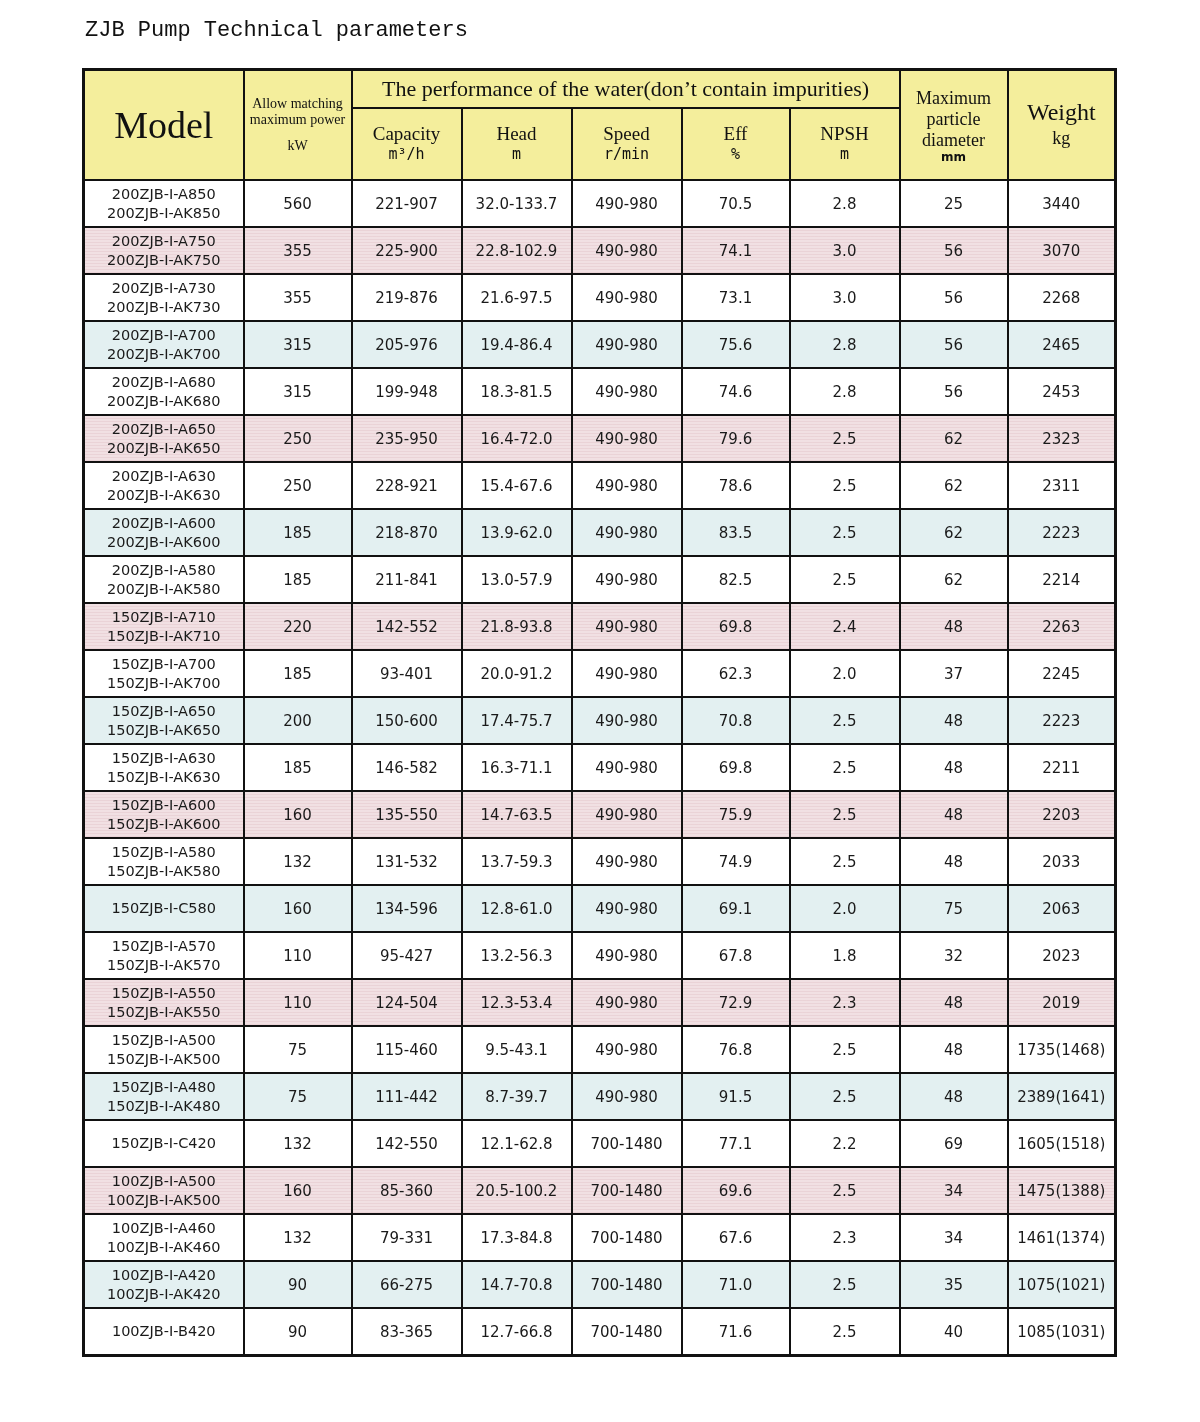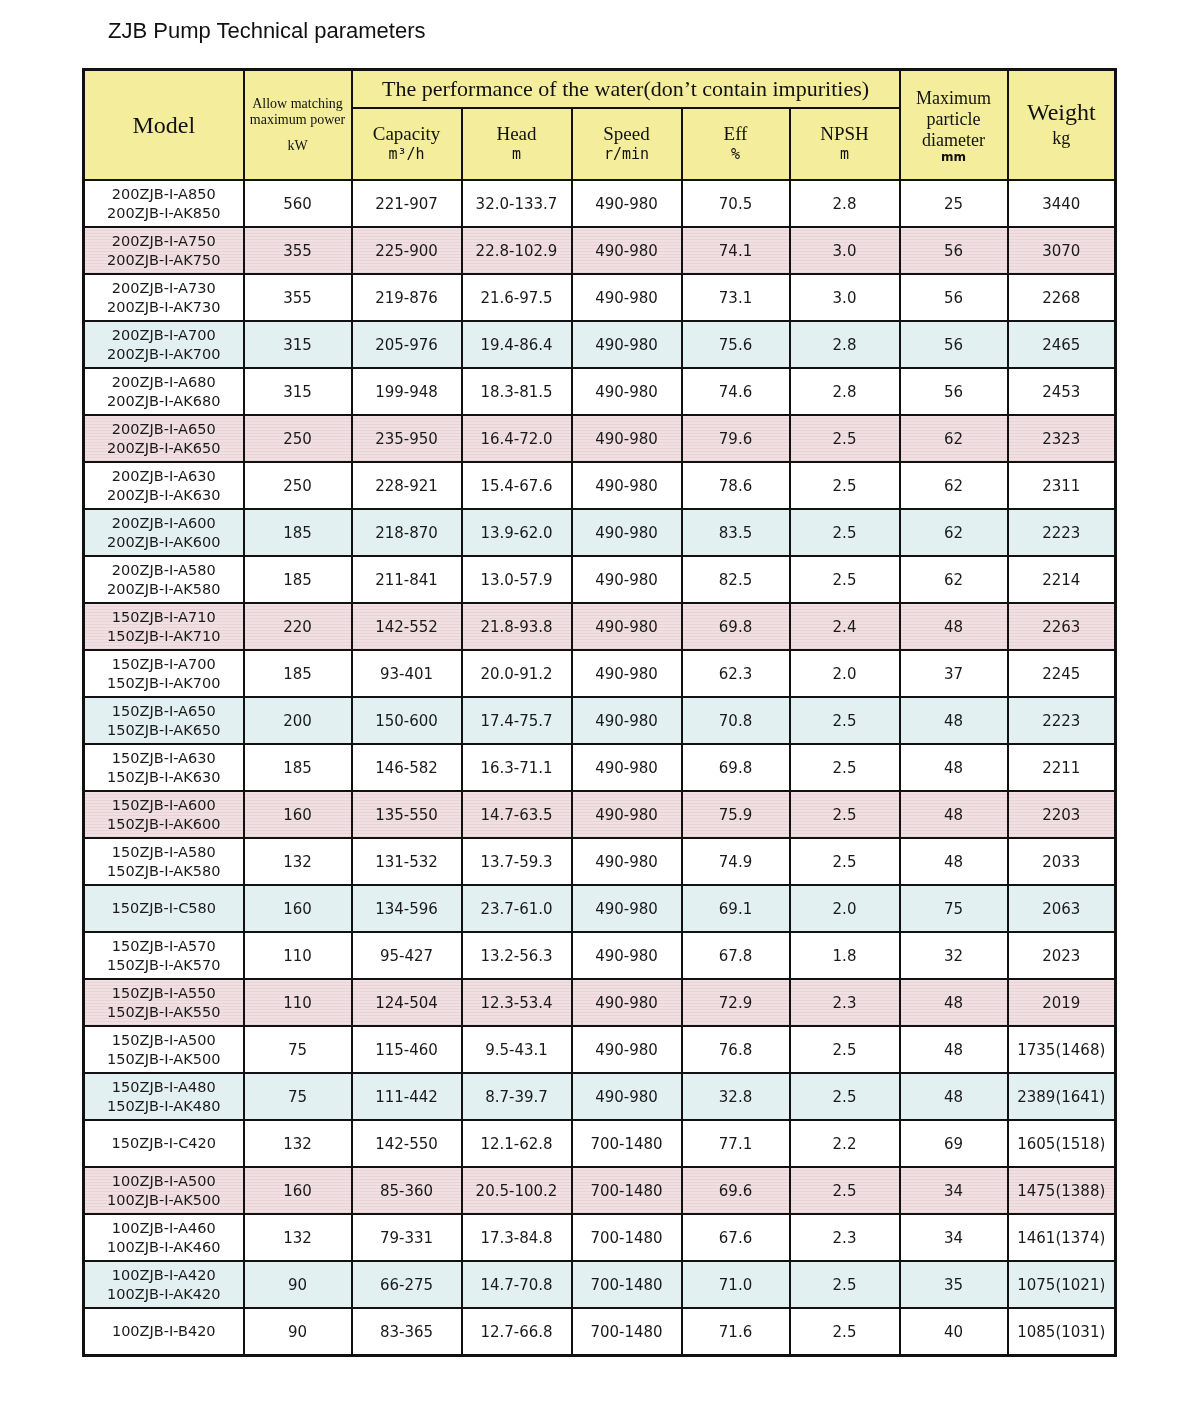--- a/index.html
+++ b/index.html
@@ -1,40 +1,40 @@
 <!DOCTYPE html>
 <html><head>
   <meta charset="utf-8">
   <style>
     html, body { margin: 0; padding: 0; background: #ffffff; }
     body { width: 1200px; height: 1422px; position: relative; overflow: hidden; }
     .doc-title {
-      position: absolute; left: 108px; top: 18px;
-      font-family: Liberation Sans, sans-serif; font-size: 22px; color: #111;
+      position: absolute; left: 85px; top: 18px;
+      font-family: Liberation Mono, monospace; font-size: 22px; color: #111;
     }
     table.spec {
       position: absolute; left: 82px; top: 68px;
       border-collapse: collapse;
       border: 3px solid #111;
       table-layout: fixed;
       width: 1032px;
     }
     table.spec th, table.spec td {
       border: 2px solid #111;
       text-align: center;
       vertical-align: middle;
       padding: 0;
     }
     table.spec thead th {
       background: #f4ee9c;
       font-family: "Liberation Serif", serif;
       font-weight: normal;
       color: #111;
     }
-    .h-model { font-size: 24px; }
+    .h-model { font-size: 38px; }
     .h-power { font-size: 14px; line-height: 16px; }
     .h-power .u { font-family: Liberation Serif, serif; font-size: 14px; display:block; margin-top: 10px; }
     .h-perf { font-size: 22px; height: 36px; }
     .h-sub { font-size: 19px; line-height: 21px; height: 70px; }
     .h-sub .u { display: block; font-family: "DejaVu Sans Mono", monospace; font-size: 15px; }
     .h-particle { font-size: 18px; line-height: 21px; }
     .h-particle .u { display:block; font-family: "DejaVu Sans", sans-serif; font-size: 12px; line-height: 12px; font-weight: bold; }
     .h-weight { font-size: 24px; line-height: 26px; }
     .h-weight .u { display:block; font-size: 18px; }
     table.spec tbody td {
@@ -322,21 +322,21 @@
         <td>2.5</td>
         <td>48</td>
         <td>2033</td>
       </tr>
       <tr class="shade-blue">
         <td class="model">
           <span class="line">150ZJB-Ⅰ-C580</span>
         </td>
         <td>160</td>
         <td>134-596</td>
-        <td>23.7-61.0</td>
+        <td>12.8-61.0</td>
         <td>490-980</td>
         <td>69.1</td>
         <td>2.0</td>
         <td>75</td>
         <td>2063</td>
       </tr>
       <tr class="shade-none">
         <td class="model">
           <span class="line">150ZJB-Ⅰ-A570</span>
           <span class="line">150ZJB-Ⅰ-AK570</span>
@@ -380,21 +380,21 @@
       </tr>
       <tr class="shade-blue">
         <td class="model">
           <span class="line">150ZJB-Ⅰ-A480</span>
           <span class="line">150ZJB-Ⅰ-AK480</span>
         </td>
         <td>75</td>
         <td>111-442</td>
         <td>8.7-39.7</td>
         <td>490-980</td>
-        <td>32.8</td>
+        <td>91.5</td>
         <td>2.5</td>
         <td>48</td>
         <td>2389(1641)</td>
       </tr>
       <tr class="shade-none">
         <td class="model">
           <span class="line">150ZJB-Ⅰ-C420</span>
         </td>
         <td>132</td>
         <td>142-550</td>

